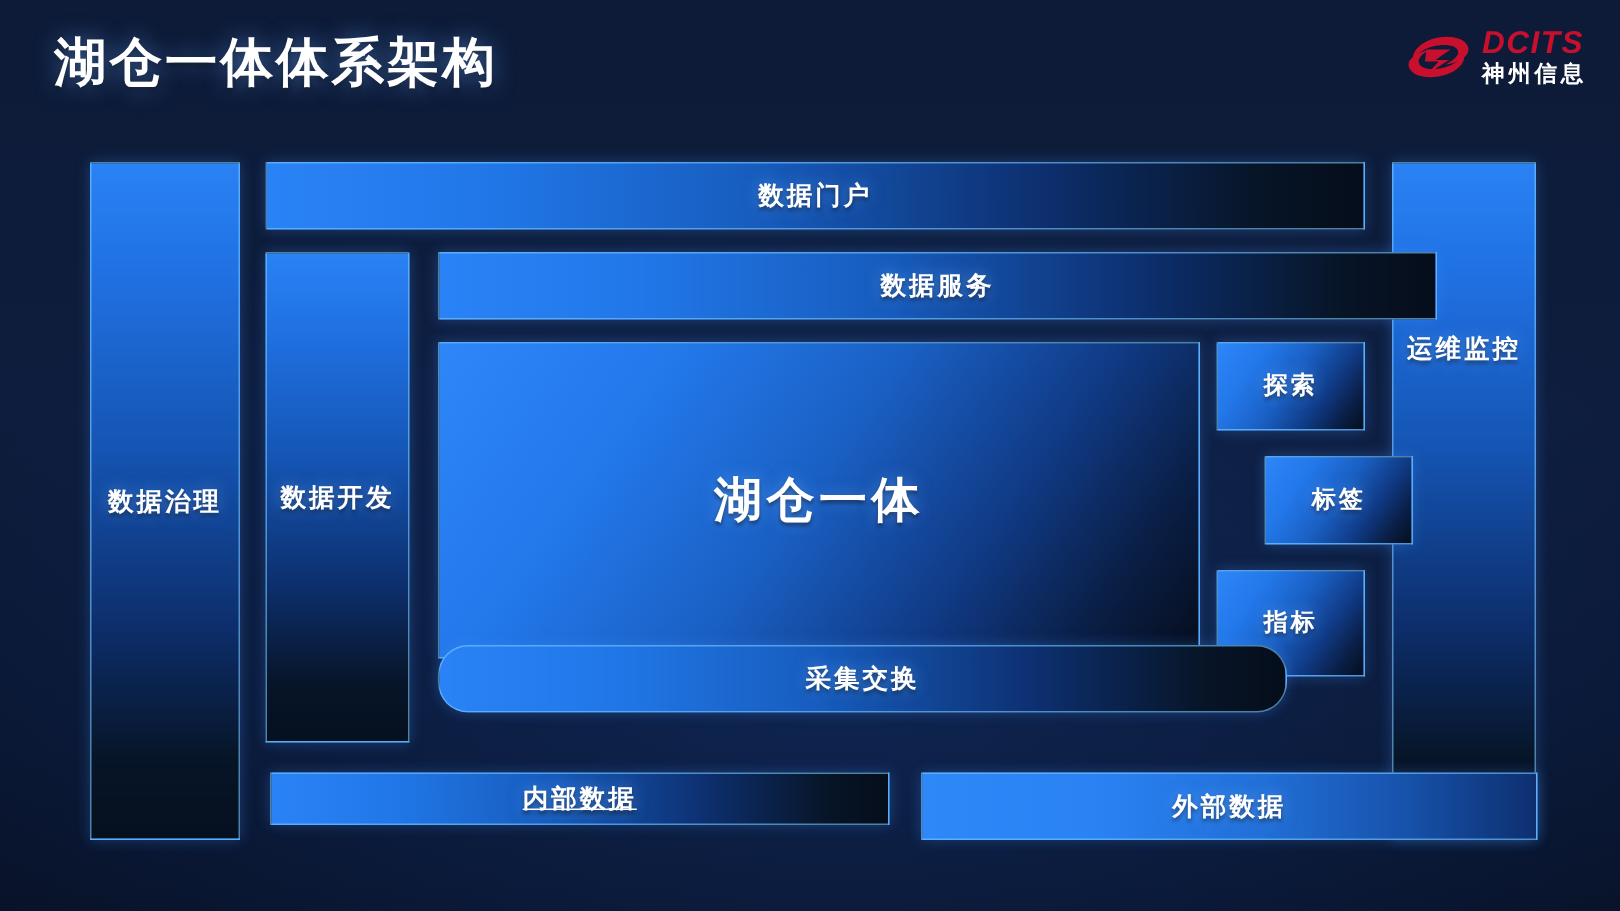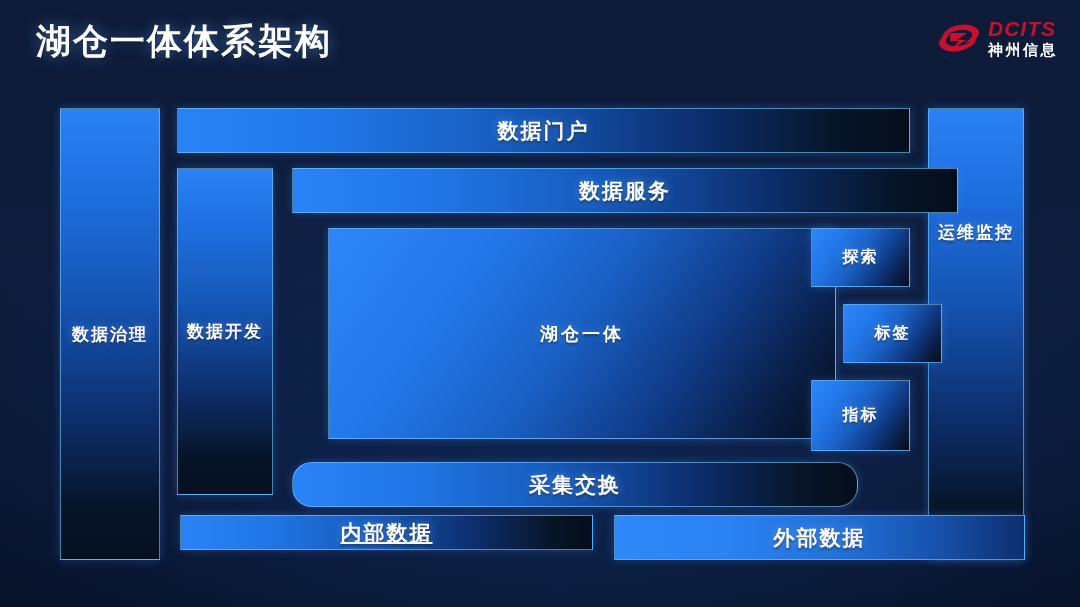--- a/index.html
+++ b/index.html
@@ -87,22 +87,22 @@
   
   .g-diag {
     background: linear-gradient(125deg, #2e86f8 0%, #2378ea 25%, #1a60c4 48%, #103a85 70%, #0a1f47 86%, #050d1c 100%);
   }
   
   .g-horiz-bright {
     background: linear-gradient(90deg, #2e88f8 0%, #2a82f3 28%, #2270d8 55%, #1753ad 78%, #0e3madd 100%);
     background: linear-gradient(90deg, #2e88f8 0%, #2a82f3 28%, #2270d8 55%, #1753ad 78%, #0d2f6f 100%);
   }
 
-  .big-label { font-size: 18px; letter-spacing: 3px; margin-left: 36px; }
-  .bar-label { font-size: 21px; letter-spacing: 2px; }
+  .big-label { font-size: 32px; letter-spacing: 3px; }
+  .bar-label { font-size: 17px; letter-spacing: 2px; }
   .col-label { font-size: 17px; letter-spacing: 2px; }
   .sm-label  { font-size: 16px; letter-spacing: 2px; }
 </style>
 </head>
 <body>
 
 <div id="slide">
 
   <div id="title">湖仓一体体系架构</div>
 
@@ -147,21 +147,21 @@
   <div class="blk g-diag sm-label" style="left:811px; top:228px; width:99px; height:59px;">
     <span>探索</span>
   </div>
   <div class="blk g-diag sm-label" style="left:811px; top:304px; width:99px; height:59px;margin-left:32px;">
     <span>标签</span>
   </div>
   <div class="blk g-diag sm-label" style="left:811px; top:380px; width:99px; height:71px;">
     <span>指标</span>
   </div>
 
-  <div class="blk g-horiz bar-label" style="left:292px; top:462px; width:566px; height:45px;border-radius:20px;">
+  <div class="blk g-horiz bar-label" style="left:292px; top:430px; width:566px; height:45px;border-radius:20px;">
     <span>采集交换</span>
   </div>
 
   <div class="blk g-horiz bar-label" style="left:180px; top:515px; width:413px; height:35px;text-decoration:underline;">
     <span>内部数据</span>
   </div>
   <div class="blk g-horiz-bright bar-label" style="left:614px; top:515px; width:411px; height:45px;">
     <span>外部数据</span>
   </div>
 

